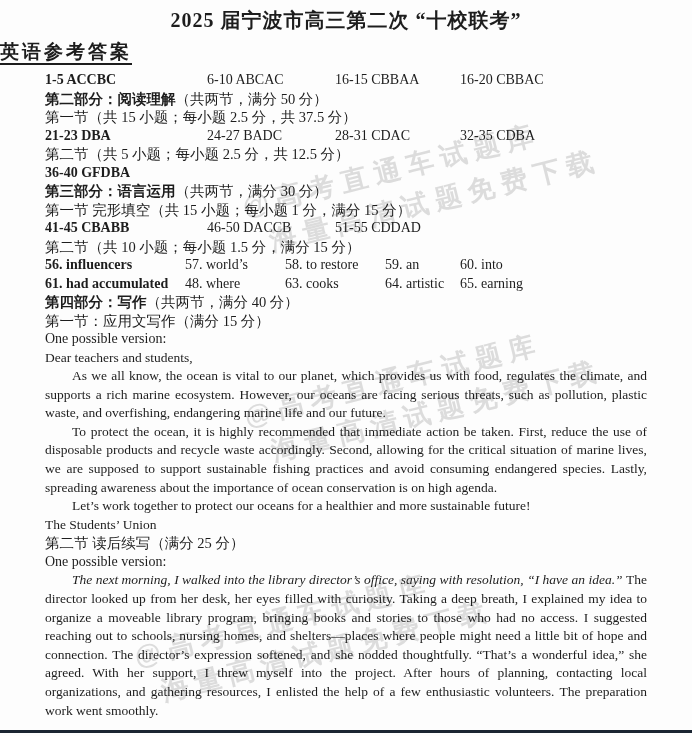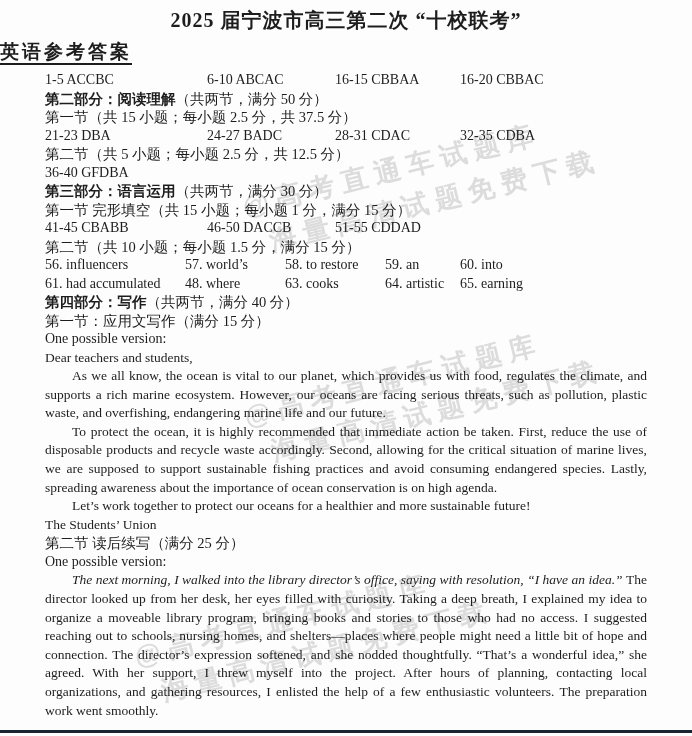--- a/index.html
+++ b/index.html
@@ -32,21 +32,21 @@
   .wm1 { left:238px; top:188px; }
   .wm2 { left:240px; top:398px; }
   .wm3 { left:130px; top:638px; }
   .watermark .wm-l2 { margin-left:18px; }
   
   .content { position:absolute; left:45px; top:71px; width:602px; z-index:2; }
   .line { position:relative; height:18.5px; line-height:18.5px; font-size:14px; }
   .cn { font-size:14.5px; }
   .bold { font-weight:bold; }
   .row span { position:absolute; top:0; white-space:nowrap; }
-  .c0 { left:0; } .c1 { left:162px; } .c2 { left:290px; } .c3 { left:415px; }
+  .c0 { left:0;font-weight:bold; } .c1 { left:162px; } .c2 { left:290px; } .c3 { left:415px; }
   .w1 { left:140px; } .w2 { left:240px; } .w3 { left:340px; } .w4 { left:415px; }
   
   .essay { font-size:13.5px; line-height:18.6px; text-align:justify; }
   .essay.indent { text-indent:27px; }
   .sig { text-align:left; padding-right:55px; font-size:13.5px; line-height:18.6px; }
   .italic { font-style:italic; }
   
   .bottom-line { position:absolute; left:0; top:730px; width:692px; height:3px; background:#1b2532; }
 </style>
 </head>

